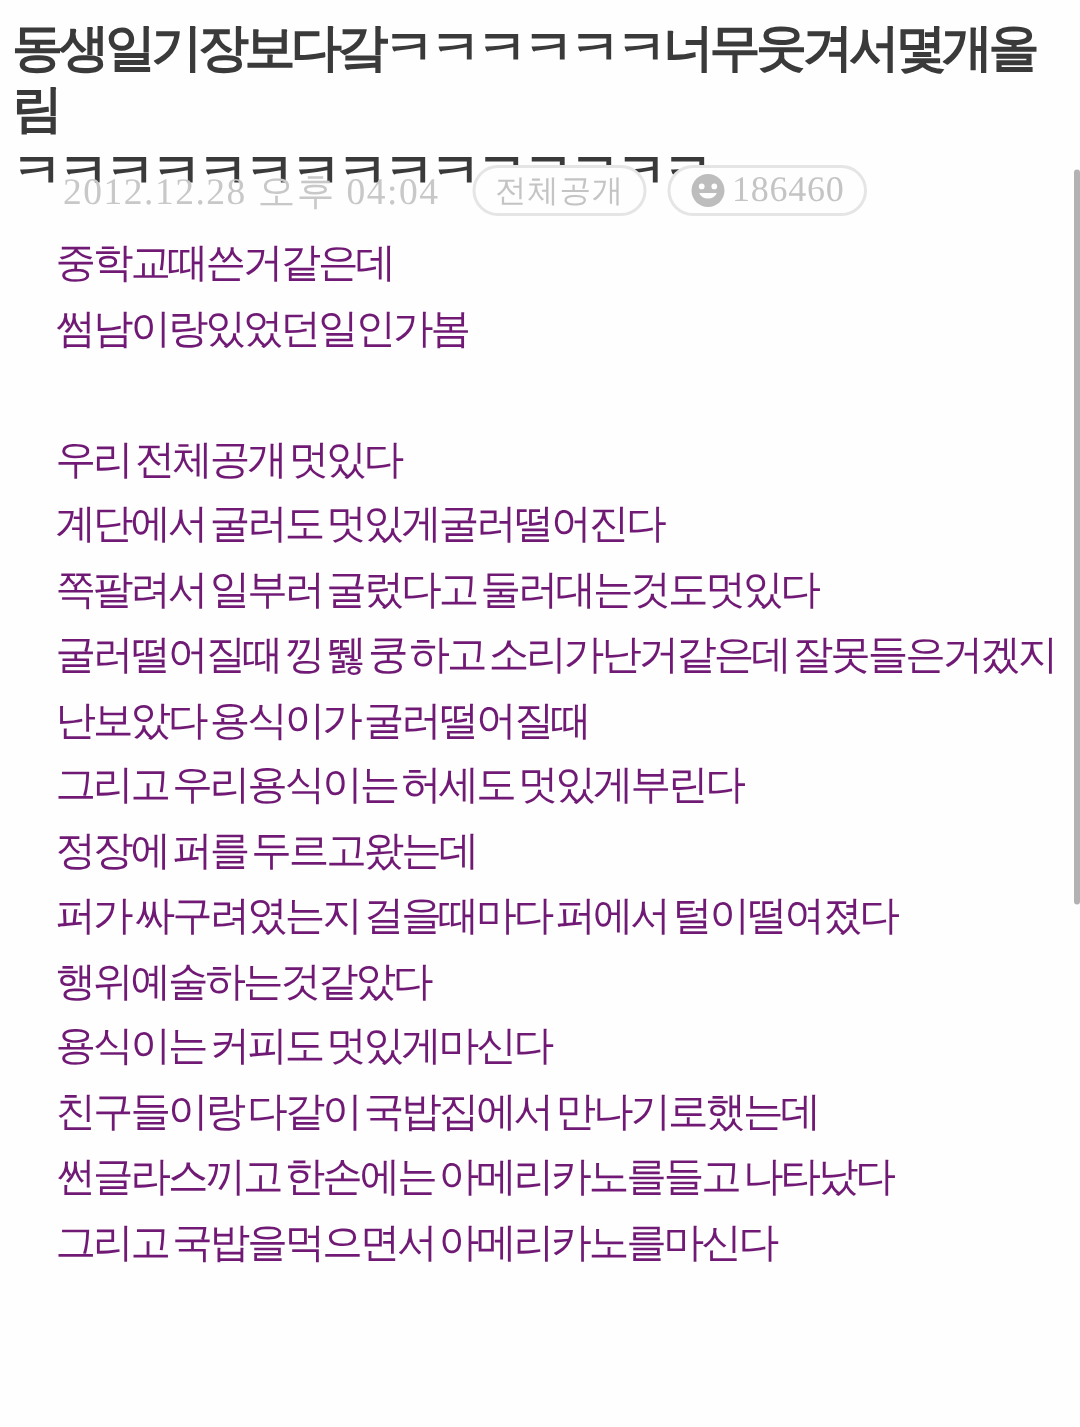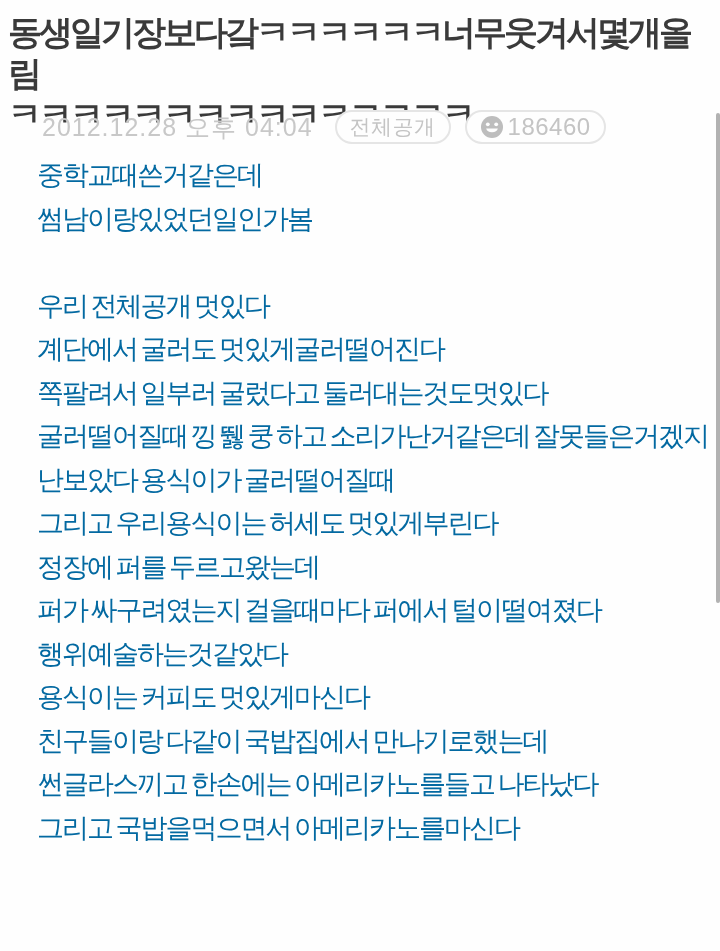--- a/index.html
+++ b/index.html
@@ -6,21 +6,21 @@
     margin: 0;
     padding: 0;
     background: #ffffff;
   }
   .canvas {
     position: relative;
     width: 720px;
     height: 951px;
     background: #fefefe;
     overflow: hidden;
-    font-family: Liberation Sans, sans-serif;
+    font-family: Liberation Serif, serif;
   }
   .post-title {
     position: absolute;
     left: 8px;
     top: 12px;
     width: 706px;
     font-size: 34px;
     font-weight: 700;
     line-height: 41px;
     letter-spacing: -3px;
@@ -65,21 +65,21 @@
   }
   .like-count { font-size: 24px; }
   .post-body {
     position: absolute;
     left: 37px;
     top: 154px;
     width: 670px;
     font-size: 27px;
     line-height: 43.5px;
     letter-spacing: -2px;
-    color: #0369a1;
+    color: #701a75;
     word-spacing: -2px;
   }
   .body-line {
     height: 43.5px;
     white-space: nowrap;
   }
   .scrollbar-thumb {
     position: absolute;
     right: 0;
     top: 113px;

